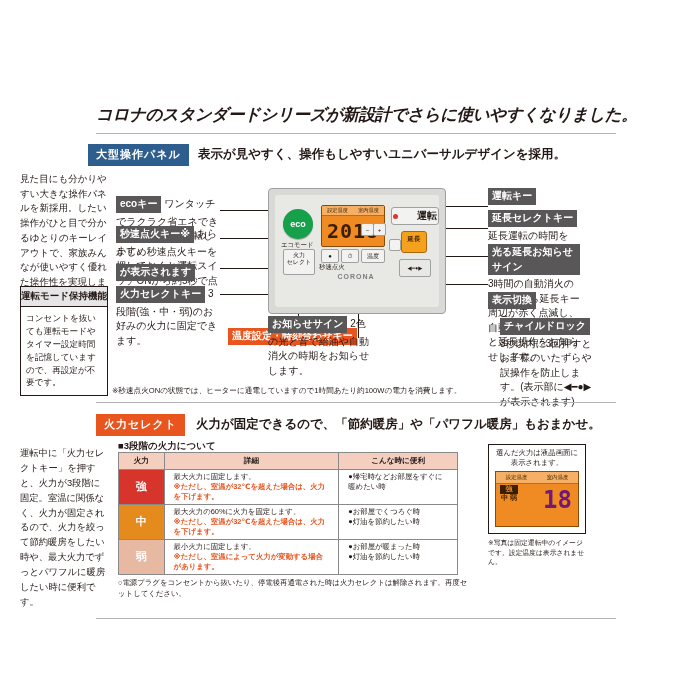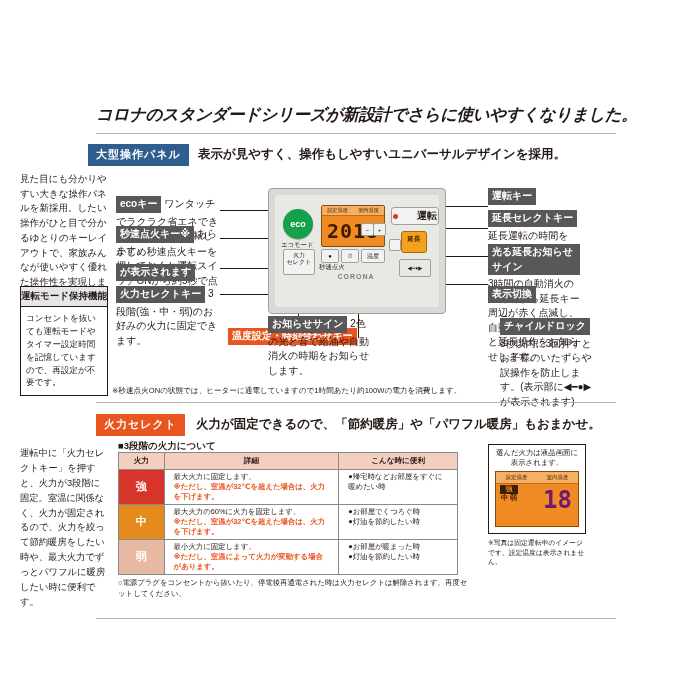--- a/index.html
+++ b/index.html
@@ -309,21 +309,21 @@
       <span class="hd">運転キー</span>
     </div>
     <div class="callout boxed" style="left:376px;top:34px;width:92px;">
       <span class="hd">延長セレクトキー</span>
       <span>延長運転の時間を(1･2･3H)から選べます。</span>
     </div>
     <div class="callout boxed" style="left:376px;top:68px;width:92px;">
       <span class="hd">光る延長お知らせサイン</span>
       <span>3時間の自動消火の15分前から延長キー周辺が赤く点滅し、自動消火の事前予告と延長操作をお知らせします。</span>
     </div>
-    <div class="callout boxed" style="left:376px;top:110px;width:92px;">
+    <div class="callout boxed" style="left:376px;top:116px;width:92px;">
       <span class="hd">表示切換</span>
     </div>
     <div class="callout boxed" style="left:376px;top:142px;width:92px;margin-left:12px;">
       <span class="hd">チャイルドロック</span>
       <span>3秒以内に3回押すとお子様のいたずらや誤操作を防止します。(表示部に◀━●▶が表示されます)</span>
     </div>
   </div>
 
   <div class="note-foot">※秒速点火ONの状態では、ヒーターに通電していますので1時間あたり約100Wの電力を消費します。</div>
   <div class="rule-mid"></div>

